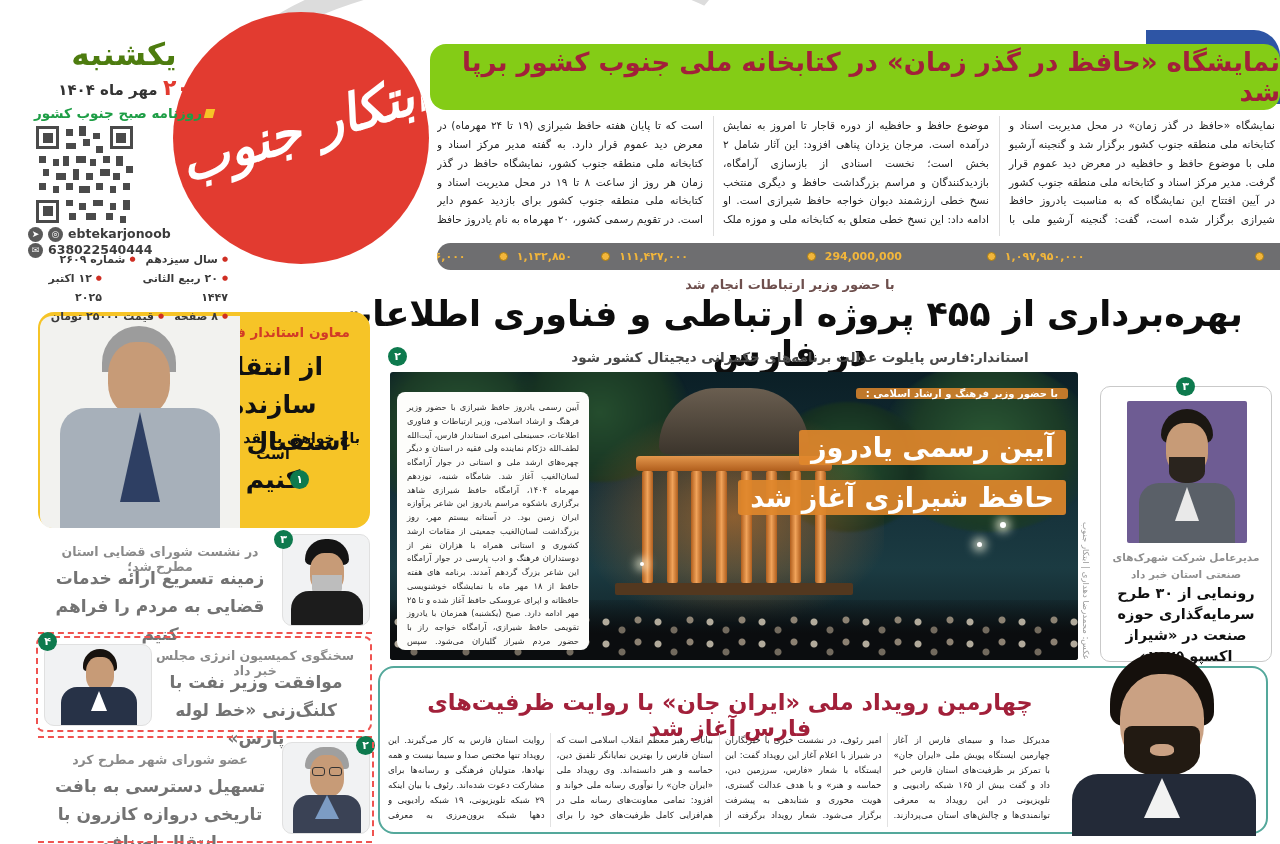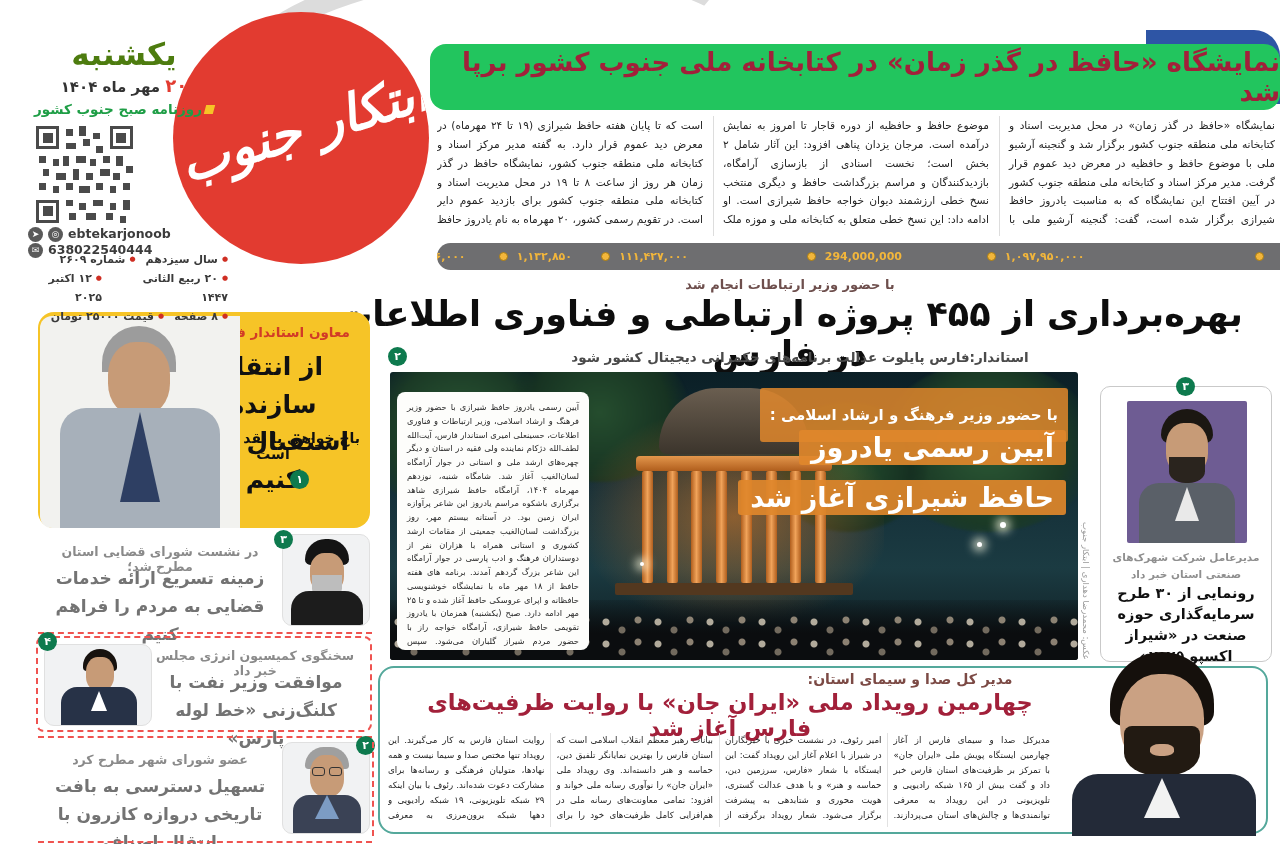--- a/index.html
+++ b/index.html
@@ -13,33 +13,33 @@
   .abs{position:absolute;}
 
   
   .swoosh{left:205px;top:-45px;width:575px;height:265px;border:22px solid #dcdcdc;border-color:#dcdcdc transparent transparent transparent;border-radius:50%;transform:rotate(-5deg);z-index:0;}
   .blue-corner{left:1146px;top:30px;width:134px;height:74px;background:var(--blue_corner);border-radius:0 26px 0 0;z-index:1;}
   .logo-circle{left:173px;top:12px;width:256px;height:252px;background:var(--accent_red);border-radius:50%;z-index:3;overflow:hidden;}
   .logo-text{position:absolute;left:-14px;top:86px;width:290px;text-align:center;color:#fff;font-weight:900;font-size:52px;transform:rotate(-17deg);font-style:italic;letter-spacing:-2px;}
   .mast{left:26px;top:36px;width:196px;text-align:center;z-index:4;}
   .day{font-size:31px;font-weight:900;color:#4d7c0f;letter-spacing:4px;}
   .date-line{margin-top:3px;font-size:15px;font-weight:bold;color:#333;}
-  .date-num{color:var(--accent_red);font-size:18px;font-weight:900;}
+  .date-num{color:var(--accent_red);font-size:22px;font-weight:900;}
   .tagline{margin-top:5px;color:#1e9e46;font-weight:900;font-size:13.5px;}
   .tagline .mark{display:inline-block;width:9px;height:9px;background:var(--yellow);transform:skewX(-15deg);margin-left:3px;}
   .qr{left:36px;top:126px;width:97px;height:97px;z-index:4;}
   .social{left:28px;top:226px;width:195px;direction:ltr;text-align:left;z-index:4;font-weight:bold;color:#3c3c3c;}
   .social-row{display:flex;align-items:center;gap:5px;font-size:12.5px;line-height:16px;}
   .s-ic{display:inline-flex;width:15px;height:15px;border-radius:50%;background:#5a5a5a;color:#fff;font-size:9px;align-items:center;justify-content:center;}
   .info-rows{left:18px;top:250px;width:210px;z-index:4;}
   .info-row{font-size:11px;font-weight:bold;color:#3a3a3a;line-height:19px;display:flex;gap:10px;}
   .seg::before{content:"●";color:#cf2e23;font-size:7px;margin-left:4px;vertical-align:2px;}
 
   
-  .top-box{left:430px;top:44px;width:850px;height:66px;background:#22c55e;border-radius:16px;z-index:2;display:flex;align-items:center;justify-content:center;}
+  .top-box{left:430px;top:44px;width:850px;height:66px;background:#84cc16;border-radius:16px;z-index:2;display:flex;align-items:center;justify-content:center;}
   .top-headline{color:var(--headline_maroon);font-size:26px;font-weight:900;letter-spacing:-.5px;}
   .top-body{left:437px;top:116px;width:838px;height:120px;column-count:3;column-gap:20px;column-rule:1px solid #ddd;font-size:10.6px;line-height:1.78;text-align:justify;color:#242424;overflow:hidden;}
 
   
   .ticker{left:437px;top:243px;width:843px;height:27px;background:var(--ticker_gray);border-radius:14px 0 0 14px;display:flex;align-items:center;color:#fff;gap:9px;padding:0 16px 0 4px;overflow:hidden;z-index:2;}
   .t-item{display:flex;align-items:center;gap:5px;white-space:nowrap;}
   .coin{width:9px;height:9px;border-radius:50%;background:var(--gold);border:1px solid #a77c14;flex:0 0 auto;}
   .t-label{font-size:10.5px;font-weight:bold;margin-top:48px;}
   .t-value{font-size:11px;font-weight:900;color:var(--gold);}
 
@@ -67,21 +67,21 @@
   .pav{position:absolute;left:50%;top:16px;transform:translateX(-50%);width:270px;text-align:center;}
   .glow{position:absolute;left:50%;top:40px;transform:translateX(-50%);width:300px;height:210px;background:radial-gradient(ellipse at center,rgba(235,130,40,.55) 0%,rgba(235,130,40,.15) 55%,transparent 75%);}
   .dome{margin:0 auto;width:150px;height:66px;background:linear-gradient(180deg,#6a5e50,#3c352c);border-radius:75px 75px 10px 10px;}
   .cornice{margin:2px auto 0;width:196px;height:15px;background:linear-gradient(180deg,#e3964c,#b05e1d);border-radius:4px;}
   .cols{margin:0 auto;width:196px;height:112px;display:flex;justify-content:space-between;padding:0 6px;}
   .col{width:11px;height:112px;background:linear-gradient(90deg,#b05e1d,#f0a35a,#b05e1d);border-radius:2px;}
   .pbase{margin:0 auto;width:238px;height:12px;background:#53381f;border-radius:2px;}
   .crowd{position:absolute;left:0;bottom:0;width:100%;height:60px;background:linear-gradient(180deg,rgba(8,10,12,.15),#0b0d0f 55%);}
   .heads{position:absolute;left:0;bottom:0;width:100%;height:46px;opacity:.85;background-image:radial-gradient(circle at 8px 8px,#cfc6b4 3px,transparent 4px),radial-gradient(circle at 24px 16px,#857b6c 3px,transparent 4px),radial-gradient(circle at 40px 6px,#a39684 3px,transparent 4px);background-size:52px 22px;}
   .lightdot{position:absolute;border-radius:50%;background:#fff;box-shadow:0 0 10px 4px rgba(255,255,230,.8);}
-  .scene-kicker{position:absolute;right:10px;top:16px;color:#fff;font-weight:900;font-size:15px;background:rgba(224,135,43,.85);padding:18px 10px;border-radius:3px;}
+  .scene-kicker{position:absolute;right:10px;top:16px;color:#fff;font-weight:900;font-size:10px;background:rgba(224,135,43,.85);padding:0 10px;border-radius:3px;}
   .scene-hl{position:absolute;right:12px;text-align:left;color:#fff;font-weight:900;font-size:27px;}
   .scene-hl span{background:rgba(224,135,43,.92);padding:2px 12px;border-radius:3px;display:inline-block;}
   .scene-body{position:absolute;right:auto;left:7px;top:20px;width:192px;height:258px;background:#fdfdfb;border-radius:8px;padding:9px 10px;font-size:8.3px;line-height:1.66;text-align:justify;color:#2a2a2a;overflow:hidden;}
   .photo-credit{left:1081px;top:420px;writing-mode:vertical-rl;font-size:8.5px;color:#9a9a9a;height:240px;z-index:2;}
 
   
   .expo-box{left:1100px;top:386px;width:172px;height:276px;background:#fff;border:1px solid #c9c9c9;border-radius:10px;z-index:2;}
   .expo-kicker{position:absolute;left:6px;top:162px;width:158px;text-align:center;color:#8f8f8f;font-weight:bold;font-size:10.5px;line-height:1.6;}
   .expo-headline{position:absolute;left:5px;top:196px;width:160px;text-align:center;color:#101010;font-weight:900;font-size:14.5px;line-height:1.45;}
 
@@ -333,21 +333,20 @@
       <div class="p" style="left:42px;top:56px;width:36px;height:26px;background:#2a241e;border-radius:0 0 45% 45%;"></div>
       <div class="p" style="left:12px;top:82px;width:96px;height:60px;background:#5a6068;border-radius:20px 20px 0 0;"></div>
       <div class="p" style="left:48px;top:86px;width:24px;height:34px;background:#e9e9e9;clip-path:polygon(50% 0,100% 100%,0 100%);"></div>
     </div>
     <div class="expo-kicker">مدیرعامل شرکت شهرک‌های صنعتی استان خبر داد</div>
     <div class="expo-headline">رونمایی از ۳۰ طرح سرمایه‌گذاری حوزه صنعت در «شیراز اکسپو ۲۰۲۵»</div>
   </div>
   <div class="abs badge" style="left:1176px;top:377px;">۳</div>
 
   <div class="abs ij-card"></div>
-  <div class="abs ij-kicker">مدیر کل صدا و سیمای استان:</div>
   <div class="abs ij-headline">چهارمین رویداد ملی «ایران جان» با روایت ظرفیت‌های فارس آغاز شد</div>
   <div class="abs ij-body">
     <span>مدیرکل صدا و سیمای فارس از آغاز چهارمین ایستگاه پویش ملی «ایران جان» با تمرکز بر ظرفیت‌های استان فارس خبر داد و گفت بیش از ۱۶۵ شبکه رادیویی و تلویزیونی در این رویداد به معرفی توانمندی‌ها و چالش‌های استان می‌پردازند. امیر رئوف، در نشست خبری با خبرنگاران در شیراز با اعلام آغاز این رویداد گفت: این ایستگاه با شعار «فارس، سرزمین دین، حماسه و هنر» و با هدف عدالت گستری، هویت محوری و شتابدهی به پیشرفت برگزار می‌شود. شعار رویداد برگرفته از بیانات رهبر معظم انقلاب اسلامی است که استان فارس را بهترین نمایانگر تلفیق دین، حماسه و هنر دانسته‌اند. وی رویداد ملی «ایران جان» را نوآوری رسانه ملی خواند و افزود: تمامی معاونت‌های رسانه ملی در هم‌افزایی کامل ظرفیت‌های خود را برای روایت استان فارس به کار می‌گیرند. این رویداد تنها مختص صدا و سیما نیست و همه نهادها، متولیان فرهنگی و رسانه‌ها برای مشارکت دعوت شده‌اند. رئوف با بیان اینکه ۲۹ شبکه تلویزیونی، ۱۹ شبکه رادیویی و دهها شبکه برون‌مرزی به معرفی ظرفیت‌های فارس می‌پردازند، گفت: در مجموع ۱۶۵ شبکه رادیویی و تلویزیونی در سه سطح محلی، استانی، سراسری و برون‌مرزی در این رویداد مشارکت دارند </span>
     
   </div>
 
   <div class="person" style="left:1058px;top:652px;width:212px;height:184px;z-index:4;">
     <div class="p" style="left:52px;top:0px;width:104px;height:74px;background:#15100c;border-radius:52px 52px 14px 14px;"></div>
     <div class="p" style="left:62px;top:22px;width:84px;height:96px;background:#caa183;border-radius:46%;"></div>
     <div class="p" style="left:66px;top:74px;width:76px;height:50px;background:#221a12;border-radius:8px 8px 46% 46%;"></div>

